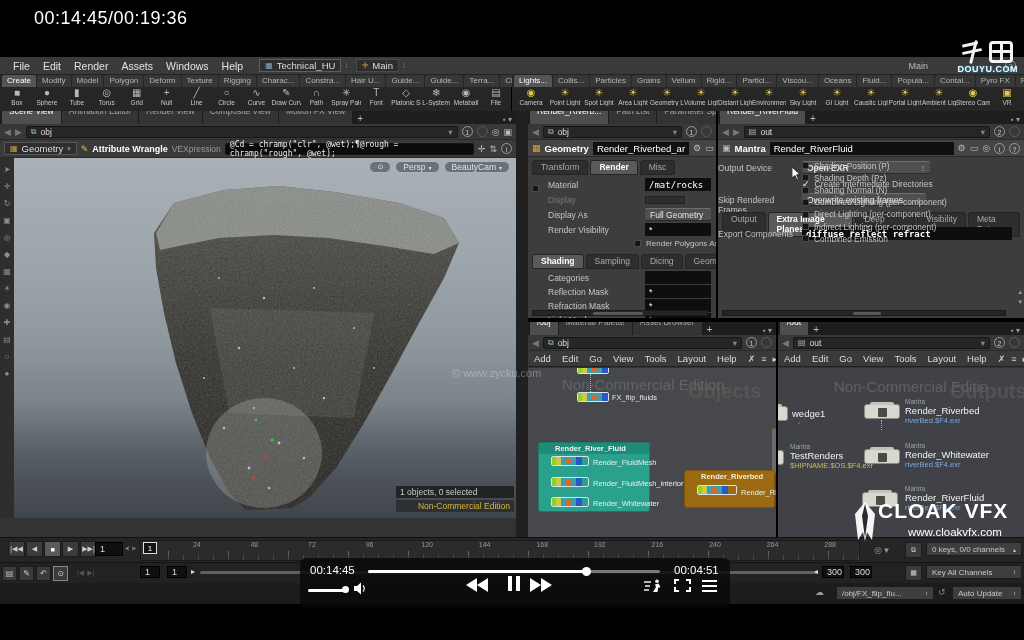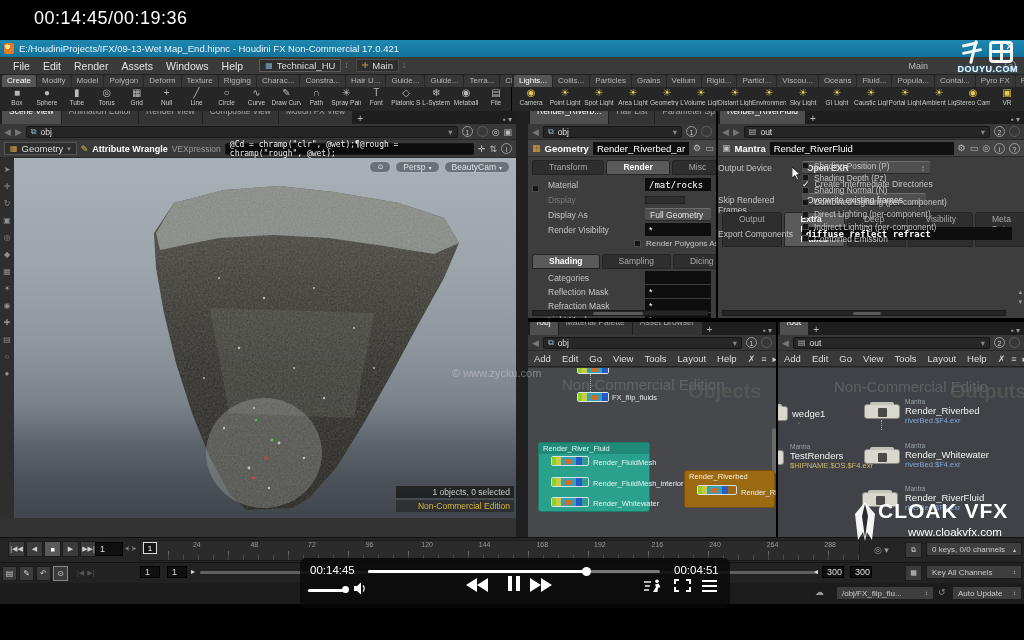--- a/index.html
+++ b/index.html
@@ -51,41 +51,41 @@
   .pfield{flex:1;background:#262626;border:1px solid #161616;color:#ddd;font-size:8.5px;height:12px;
           display:flex;align-items:center;padding:0 4px;gap:4px;border-radius:2px;}
   .badge{width:11px;height:11px;border:1px solid #999;border-radius:50%;color:#ccc;font-size:7px;
          text-align:center;line-height:11px;flex:none;}
   .badge.dim{opacity:.35;}
   .nhead{display:flex;align-items:center;height:17px;background:#454545;border-bottom:1px solid #2a2a2a;padding:0 4px;gap:4px;}
   .nhead .ntype{font-size:9.5px;font-weight:bold;color:#fff;}
   .nhead .nname{background:#101010;color:#fff;font-size:9.5px;flex:1;height:13px;display:flex;align-items:center;padding:0 4px;}
   .hico{font-size:9px;color:#bbb;}
   .partabs{display:flex;gap:2px;padding:3px 4px 0;}
-  .partab{background:#2e2e2e;color:#a8a8a8;font-size:8.5px;padding:1px 16px 2px;border-radius:3px 3px 0 0;border:1px solid #242424;}
+  .partab{background:#2e2e2e;color:#a8a8a8;font-size:8.5px;padding:1px 8px 2px;border-radius:3px 3px 0 0;border:1px solid #242424;}
   .partab.act{background:#5a5a5a;color:#fff;font-weight:bold;}
   .plab{position:absolute;color:#c4c4c4;font-size:8.5px;}
   .plab.dim{color:#777;}
   .pval{position:absolute;background:#0e0e0e;color:#fff;font-size:9px;height:13px;display:flex;align-items:center;padding:0 4px;}
   .pdrop{position:absolute;background:#4f4f4f;border-top:1px solid #6e6e6e;border-bottom:1px solid #2a2a2a;color:#e6e6e6;
          font-size:8.5px;height:13px;display:flex;align-items:center;padding:0 5px;justify-content:space-between;border-radius:2px;}
   .cb{width:7px;height:7px;background:#161616;border:1px solid #4a4a4a;flex:none;}
   .cbrow{position:absolute;display:flex;align-items:center;gap:5px;font-size:8.5px;color:#c6c6c6;}
   .hsb{position:absolute;height:6px;background:#252525;border:1px solid #1a1a1a;}
   .hsb .thumb{position:absolute;top:1px;height:3px;background:#5a5a5a;border-radius:2px;}
 
   
   .netmenu{display:flex;align-items:center;height:16px;background:#3a3a3a;border-bottom:1px solid #222;padding:0 6px;gap:11px;}
   .netmenu .nm{font-size:9.5px;color:#ddd;}
   .netmenu .nmic{margin-left:auto;display:flex;gap:6px;color:#ccc;font-size:9px;}
   .canvas{position:absolute;overflow:hidden;}
   .wm1{position:absolute;font-size:15px;color:rgba(120,122,126,.55);white-space:nowrap;z-index:6;}
   .wm2{position:absolute;font-size:20px;font-weight:bold;color:rgba(95,97,90,.6);white-space:nowrap;z-index:6;}
   .ngroup{position:absolute;border-radius:3px;z-index:2;}
-  .ngroup .gt{font-size:7.5px;font-weight:normal;padding:1px 4px;white-space:nowrap;}
+  .ngroup .gt{font-size:7.5px;font-weight:bold;padding:1px 16px;white-space:nowrap;}
   .hnode{position:absolute;display:flex;height:10px;border:1px solid #d9e4ea;border-radius:2px;overflow:hidden;z-index:3;}
   .hnode .s1{width:4px;background:#8ed31f;}
   .hnode .s2{width:5px;background:#c9c94a;}
   .hnode .s3{width:15px;background:#3aa0b0;position:relative;}
   .hnode .s3:after{content:"";position:absolute;left:5px;top:2px;width:5px;height:5px;background:#d86a20;border-radius:1px;}
   .hnode .s4{width:6px;background:#2858c8;}
   .nlabel{position:absolute;font-size:7.5px;color:#e8eef0;white-space:nowrap;z-index:3;}
   .lightnode{position:absolute;width:18px;height:12px;z-index:3;}
   .lightnode .bulb{position:absolute;right:0;top:1px;width:10px;height:10px;border-radius:50%;background:#efd83c;border:1px solid #7a7010;}
   .lightnode .cone{position:absolute;left:0;top:3px;width:0;height:0;border-right:8px solid #6a6a2a;border-top:3px solid transparent;border-bottom:3px solid transparent;}
@@ -119,21 +119,21 @@
 
   
   #vp-toolcol{left:0;top:158px;width:14px;height:360px;background:#2e2e2e;display:flex;flex-direction:column;
               align-items:center;gap:9px;padding-top:8px;z-index:3;}
   #vp-toolcol span{color:#8e8e8e;font-size:8px;line-height:8px;}
   #viewport{left:14px;top:158px;width:502px;height:360px;
             background:linear-gradient(180deg,#a9b1b7 0%,#9da5ac 30%,#8f979e 52%,#7b838a 68%,#5c636a 80%,#4b5157 90%,#41464c 100%);}
   .pill{height:12px;border:1px solid #aeb6bc;border-radius:7px;background:rgba(55,62,68,.55);color:#dde4e8;
         font-size:8.5px;display:flex;align-items:center;padding:0 7px;gap:3px;}
   #vp-status{right:2px;top:328px;width:118px;background:rgba(28,28,28,.85);color:#c9c9c9;font-size:8.5px;
-             text-align:right;padding:1px 4px;}
+             padding:1px 4px;}
   #vp-ncl{right:2px;top:342px;width:118px;color:#d8b93c;font-size:8.5px;text-align:right;padding:1px 4px;
           background:rgba(28,28,28,.55);}
   #divider-v{left:516px;top:111px;width:12px;height:426px;background:#202020;z-index:2;}
 
   
   #zycku{left:452px;top:367px;font-size:11px;color:rgba(225,225,225,.38);z-index:50;}
   #douyu{right:6px;top:40px;z-index:85;text-align:center;}
   #douyu .dglyphs{display:flex;gap:3px;justify-content:center;}
   #douyu .dg1,#douyu .dg2{width:26px;height:24px;position:relative;opacity:.95;}
   #douyu .bar{position:absolute;background:#fff;border-radius:1px;}
@@ -156,25 +156,20 @@
   #vlist i{position:absolute;left:0;width:15px;height:2px;background:#fff;}
   .mcursor{position:absolute;z-index:40;}
 </style>
 </head>
 <body>
 
 <div id="stage">
 
   <div class="abs" id="clock">00:14:45/00:19:36</div>
 
-  <div class="abs flex" id="titlebar">
-    <div class="hicon"></div>
-    <div class="ttl nw">E:/HoudiniProjects/IFX/09-13-Wet Map_End.hipnc - Houdini FX Non-Commercial 17.0.421</div>
-    <div id="win-close">✕</div>
-  </div>
 
   <div class="abs flex" id="menubar">
     <div class="flex">
         <span class="mi">File</span>
         <span class="mi">Edit</span>
         <span class="mi">Render</span>
         <span class="mi">Assets</span>
         <span class="mi">Windows</span>
         <span class="mi">Help</span>
       </div>
@@ -480,21 +475,21 @@
       <span>●</span>
     </div>
 
   </div>
 
   <div class="abs" id="divider-v"></div>
 
   <div class="abs pane" style="left:528px;top:111px;width:188px;height:207px">
     <div class="ptabs">
       <span class="ptab" style="background:#4e4e4e;color:#fff">Render_Riverb...</span>
-      <span class="ptab">Hair List</span>
+      <span class="ptab">Path List</span>
       <span class="ptab">Parameter Sp...</span>
 
     </div>
     <div class="prow">
       <span class="navarr">◀</span>
       <div class="pfield">
         <span style="color:#8fb9d0;font-size:8px">⧉</span>
         <span>obj</span>
         <span style="margin-left:auto;color:#888">▾</span>
       </div>

